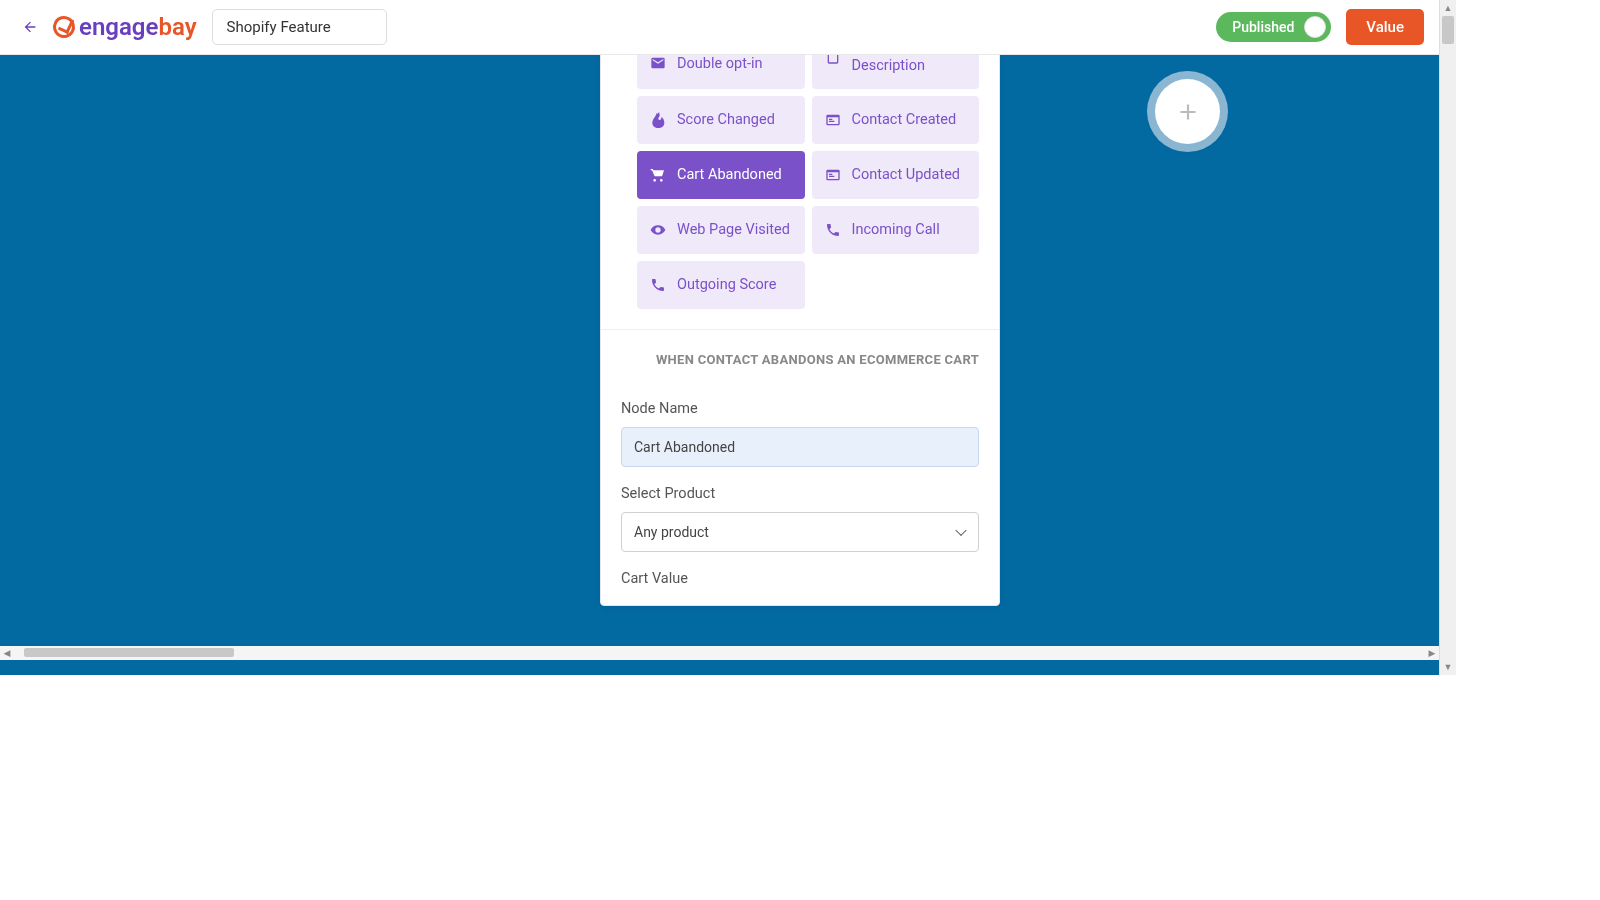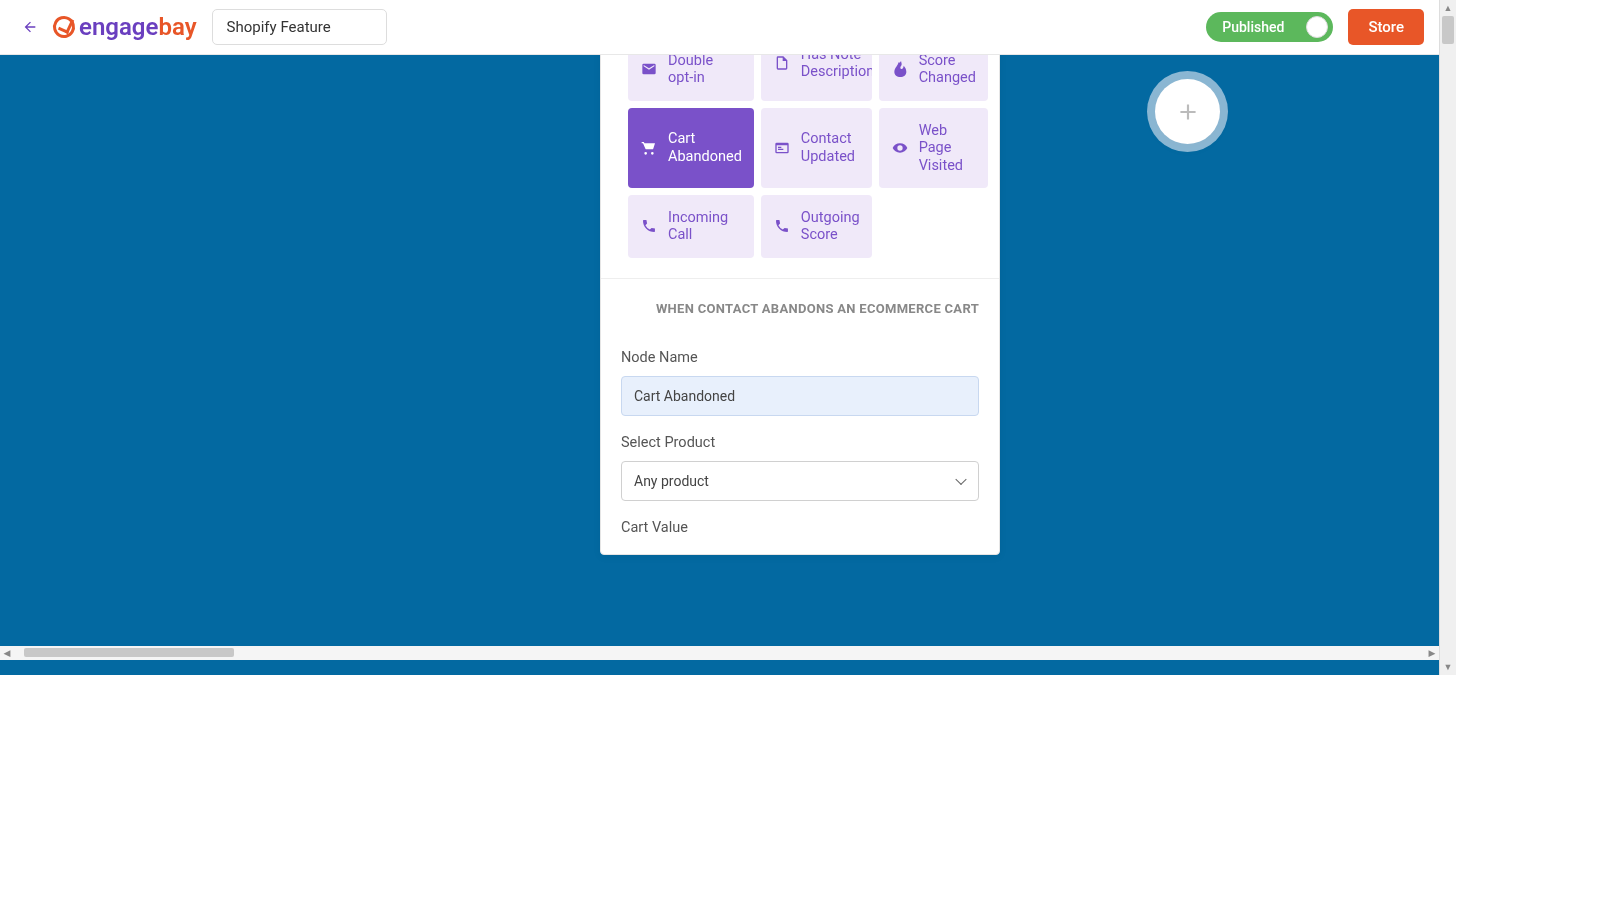--- a/index.html
+++ b/index.html
@@ -7,26 +7,26 @@
 .app-wrapper{width:1440px;height:675px;position:relative;background:#0369a1;border-right:1px solid #ddd}
 .header{position:absolute;top:0;left:0;right:0;height:55px;background:#fff;border-bottom:1px solid #e8e8e8;display:flex;align-items:center;padding:0 15px;z-index:10}
 .back-btn{width:30px;height:30px;display:flex;align-items:center;justify-content:center;cursor:pointer;color:#6a3fbf;margin-right:8px}
 .logo{display:flex;align-items:center;font-size:24px;font-weight:600;margin-right:15px}
 .logo-mark{width:22px;height:22px;border:3px solid #e85628;border-radius:50%;margin-right:4px;transform:rotate(-15deg);position:relative}
 .logo-mark::after{content:"";position:absolute;width:8px;height:12px;border-right:3px solid #e85628;border-bottom:3px solid #e85628;transform:rotate(40deg);top:-1px;left:5px}
 .logo-text-1{color:#6a3fbf}
 .logo-text-2{color:#e85628}
 .feature-box{border:1px solid #ddd;border-radius:5px;padding:8px 14px;font-size:15px;color:#333;min-width:175px}
 .header-right{margin-left:auto;display:flex;align-items:center;gap:15px}
-.toggle-wrap{background:#5cb85c;border-radius:20px;padding:4px 5px 4px 16px;display:flex;align-items:center;gap:22px;color:#fff;font-size:14px;font-weight:500}
+.toggle-wrap{background:#5cb85c;border-radius:20px;padding:4px 5px 4px 16px;display:flex;align-items:center;gap:10px;color:#fff;font-size:14px;font-weight:500}
 .toggle-knob{width:22px;height:22px;background:#fff;border-radius:50%;border:1px solid #ddd}
 .save-btn{background:#e85628;color:#fff;border:none;border-radius:5px;padding:9px 20px;font-size:15px;font-weight:500;cursor:pointer}
 .canvas{position:absolute;top:55px;left:0;right:0;bottom:15px;overflow:auto}
 .panel{position:absolute;left:600px;top:0;width:400px;background:#fff;border:1px solid #e5e5e5;border-radius:4px;box-shadow:0 2px 8px rgba(0,0,0,0.05)}
-.event-grid{padding:0 20px 20px 27px;display:grid;grid-template-columns:1fr 1fr 1fr;gap:7px}
+.event-grid{padding:0 20px 20px 36px;display:grid;grid-template-columns:1fr 1fr;gap:7px}
 .event-card{background:#f0e9f9;border-radius:4px;padding:14px 12px;display:flex;align-items:center;gap:10px;cursor:pointer;color:#7a51c9;font-size:14.5px;line-height:1.2;min-height:48px}
 .event-card.partial{overflow:hidden}
 .event-card.selected{background:#7a51c9;color:#fff}
 .event-card .ico{width:18px;flex-shrink:0;display:flex;align-items:center;justify-content:center}
 .event-card .lbl{flex:1}
 .config{border-top:1px solid #eee;padding:22px 20px 0 20px}
 .config-title{text-align:right;font-size:13px;font-weight:700;color:#888;letter-spacing:.3px;margin-bottom:33px}
 .field{margin-bottom:18px}
 .field-label{font-size:14.5px;color:#555;font-weight:400;margin-bottom:10px;display:block}
 .field-input{width:100%;border:1px solid #d0d0d0;border-radius:4px;padding:11px 12px;font-size:14px;color:#444;background:#fff}
@@ -61,21 +61,21 @@
       <span class="logo-mark"></span>
       <span class="logo-text-1">engage</span>
         <span class="logo-text-2">bay</span>
     </div>
     <div class="feature-box">Shopify Feature</div>
     <div class="header-right">
       <div class="toggle-wrap">
         <span>Published</span>
         <span class="toggle-knob"></span>
       </div>
-      <button class="save-btn">Store</button>
+      <button class="save-btn">Value</button>
     </div>
   </div>
 
   <div class="canvas">
 
     <div class="plus-node">
       <svg viewBox="0 0 24 24" style="width:26px;height:26px">
           <path d="M19 13h-6v6h-2v-6H5v-2h6V5h2v6h6z"></path>
         </svg>
     </div>
@@ -100,20 +100,28 @@
           <span class="lbl">Has Note Description</span>
         </div>
 
         <div class="event-card">
           <span class="ico">
               <svg viewBox="0 0 24 24">
                 <path d="M13.5 0s1 3 1 5-2 3-2 5c0 1 1 2 2 2s3-2 3-5c2 2 4 5 4 9 0 5-4 8-9 8s-9-3-9-8c0-6 6-9 6-14 0 0 2 2 4-2z"></path>
               </svg>
             </span>
           <span class="lbl">Score Changed</span>
+        </div>
+        <div class="event-card">
+          <span class="ico">
+              <svg viewBox="0 0 24 24">
+                <path d="M20 4H4a2 2 0 00-2 2v12a2 2 0 002 2h16a2 2 0 002-2V6a2 2 0 00-2-2zM4 18V8h16v10zm2-8h5v2H6zm0 3h8v2H6z"></path>
+              </svg>
+            </span>
+          <span class="lbl">Contact Created</span>
         </div>
 
         <div class="event-card selected">
           <span class="ico">
               <svg viewBox="0 0 24 24">
                 <path d="M7 18a2 2 0 102 2 2 2 0 00-2-2zm10 0a2 2 0 102 2 2 2 0 00-2-2zM7.2 14h9.4a2 2 0 001.9-1.4L21 5H5.2l-.9-2H1v2h2l3.6 8z"></path>
               </svg>
             </span>
           <span class="lbl">Cart Abandoned</span>
         </div>

